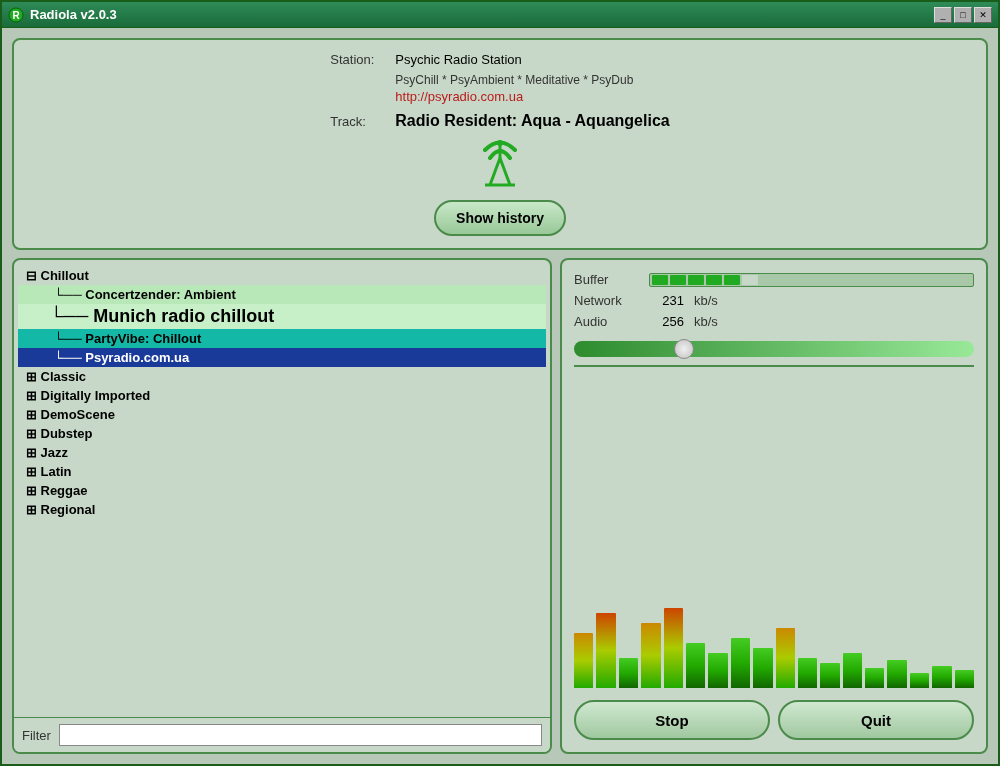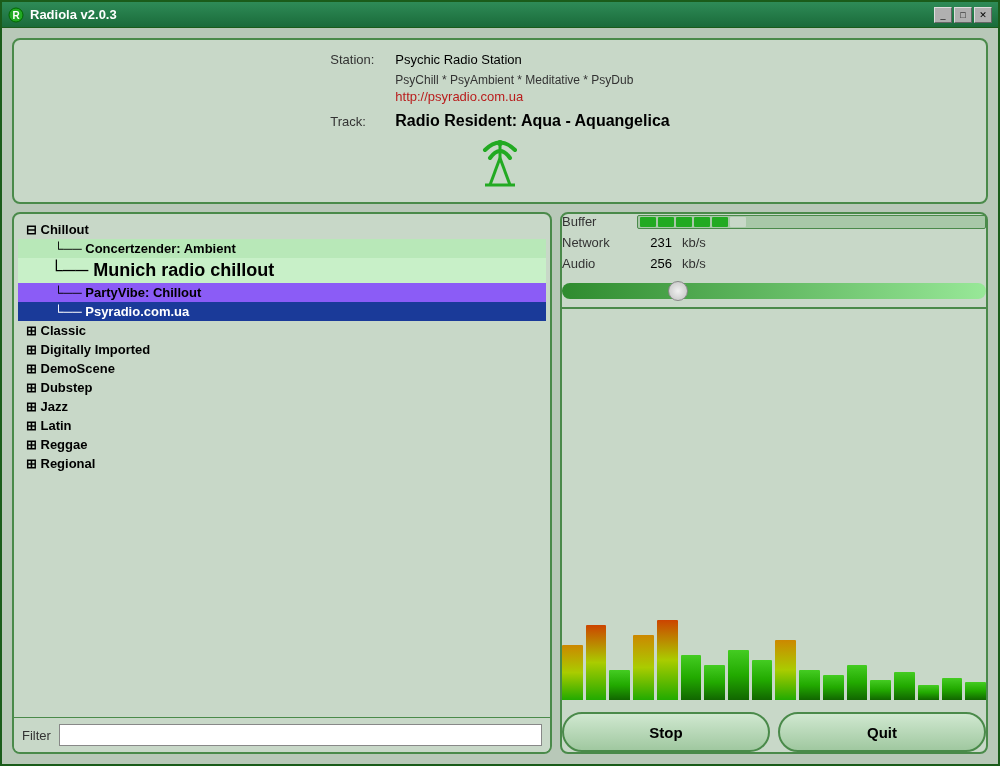--- a/index.html
+++ b/index.html
@@ -236,21 +236,21 @@
     }
 
     
     .right-panel {
       flex: 1;
       background: #c8d8c8;
       border: 2px solid #4a8a4a;
       border-radius: 8px;
       display: flex;
       flex-direction: column;
-      padding: 0;
+      padding: 12px;
       gap: 8px;
     }
 
     .stats-section {
       display: flex;
       flex-direction: column;
       gap: 6px;
     }
 
     .stat-row {
@@ -405,33 +405,34 @@
           <path d="M20 28 Q30 14 40 28" fill="none" stroke="#22aa22" stroke-width="4" stroke-linecap="round"></path>
 
           <line x1="30" y1="28" x2="20" y2="55" stroke="#22aa22" stroke-width="3"></line>
           <line x1="30" y1="28" x2="40" y2="55" stroke="#22aa22" stroke-width="3"></line>
           <line x1="30" y1="28" x2="30" y2="15" stroke="#22aa22" stroke-width="3"></line>
 
           <line x1="15" y1="55" x2="45" y2="55" stroke="#22aa22" stroke-width="3"></line>
 
           <circle cx="30" cy="13" r="3" fill="#22aa22"></circle>
         </svg>
+        <button class="show-history-btn">Show history</button>
       </div>
     </div>
 
     <div class="bottom-area">
 
       <div class="station-panel">
         <div class="station-list-container">
           <div class="station-tree">
 
           <div class="tree-item" style="padding-left: 8px; font-size: 13px;">⊟ Chillout</div>
               <div class="tree-item" style="padding-left: 36px; font-size: 13px; background: rgb(184, 232, 184);">└── Concertzender: Ambient</div>
               <div class="tree-item" style="padding-left: 32px; font-size: 18px; background: rgb(200, 240, 200);">└── Munich radio chillout</div>
-              <div class="tree-item" style="padding-left: 36px; font-size: 13px; background: #8b5cf6;">└── PartyVibe: Chillout</div>
+              <div class="tree-item" style="padding-left: 36px; font-size: 13px; background: #14b8a6;">└── PartyVibe: Chillout</div>
               <div class="tree-item" style="padding-left: 36px; font-size: 13px; background: rgb(26, 58, 153); color: white;">└── Psyradio.com.ua</div>
               <div class="tree-item" style="padding-left: 8px; font-size: 13px;">⊞ Classic</div>
               <div class="tree-item" style="padding-left: 8px; font-size: 13px;">⊞ Digitally Imported</div>
               <div class="tree-item" style="padding-left: 8px; font-size: 13px;">⊞ DemoScene</div>
               <div class="tree-item" style="padding-left: 8px; font-size: 13px;">⊞ Dubstep</div>
               <div class="tree-item" style="padding-left: 8px; font-size: 13px;">⊞ Jazz</div>
               <div class="tree-item" style="padding-left: 8px; font-size: 13px;">⊞ Latin</div>
               <div class="tree-item" style="padding-left: 8px; font-size: 13px;">⊞ Reggae</div>
               <div class="tree-item" style="padding-left: 8px; font-size: 13px;">⊞ Regional</div>
             </div>

